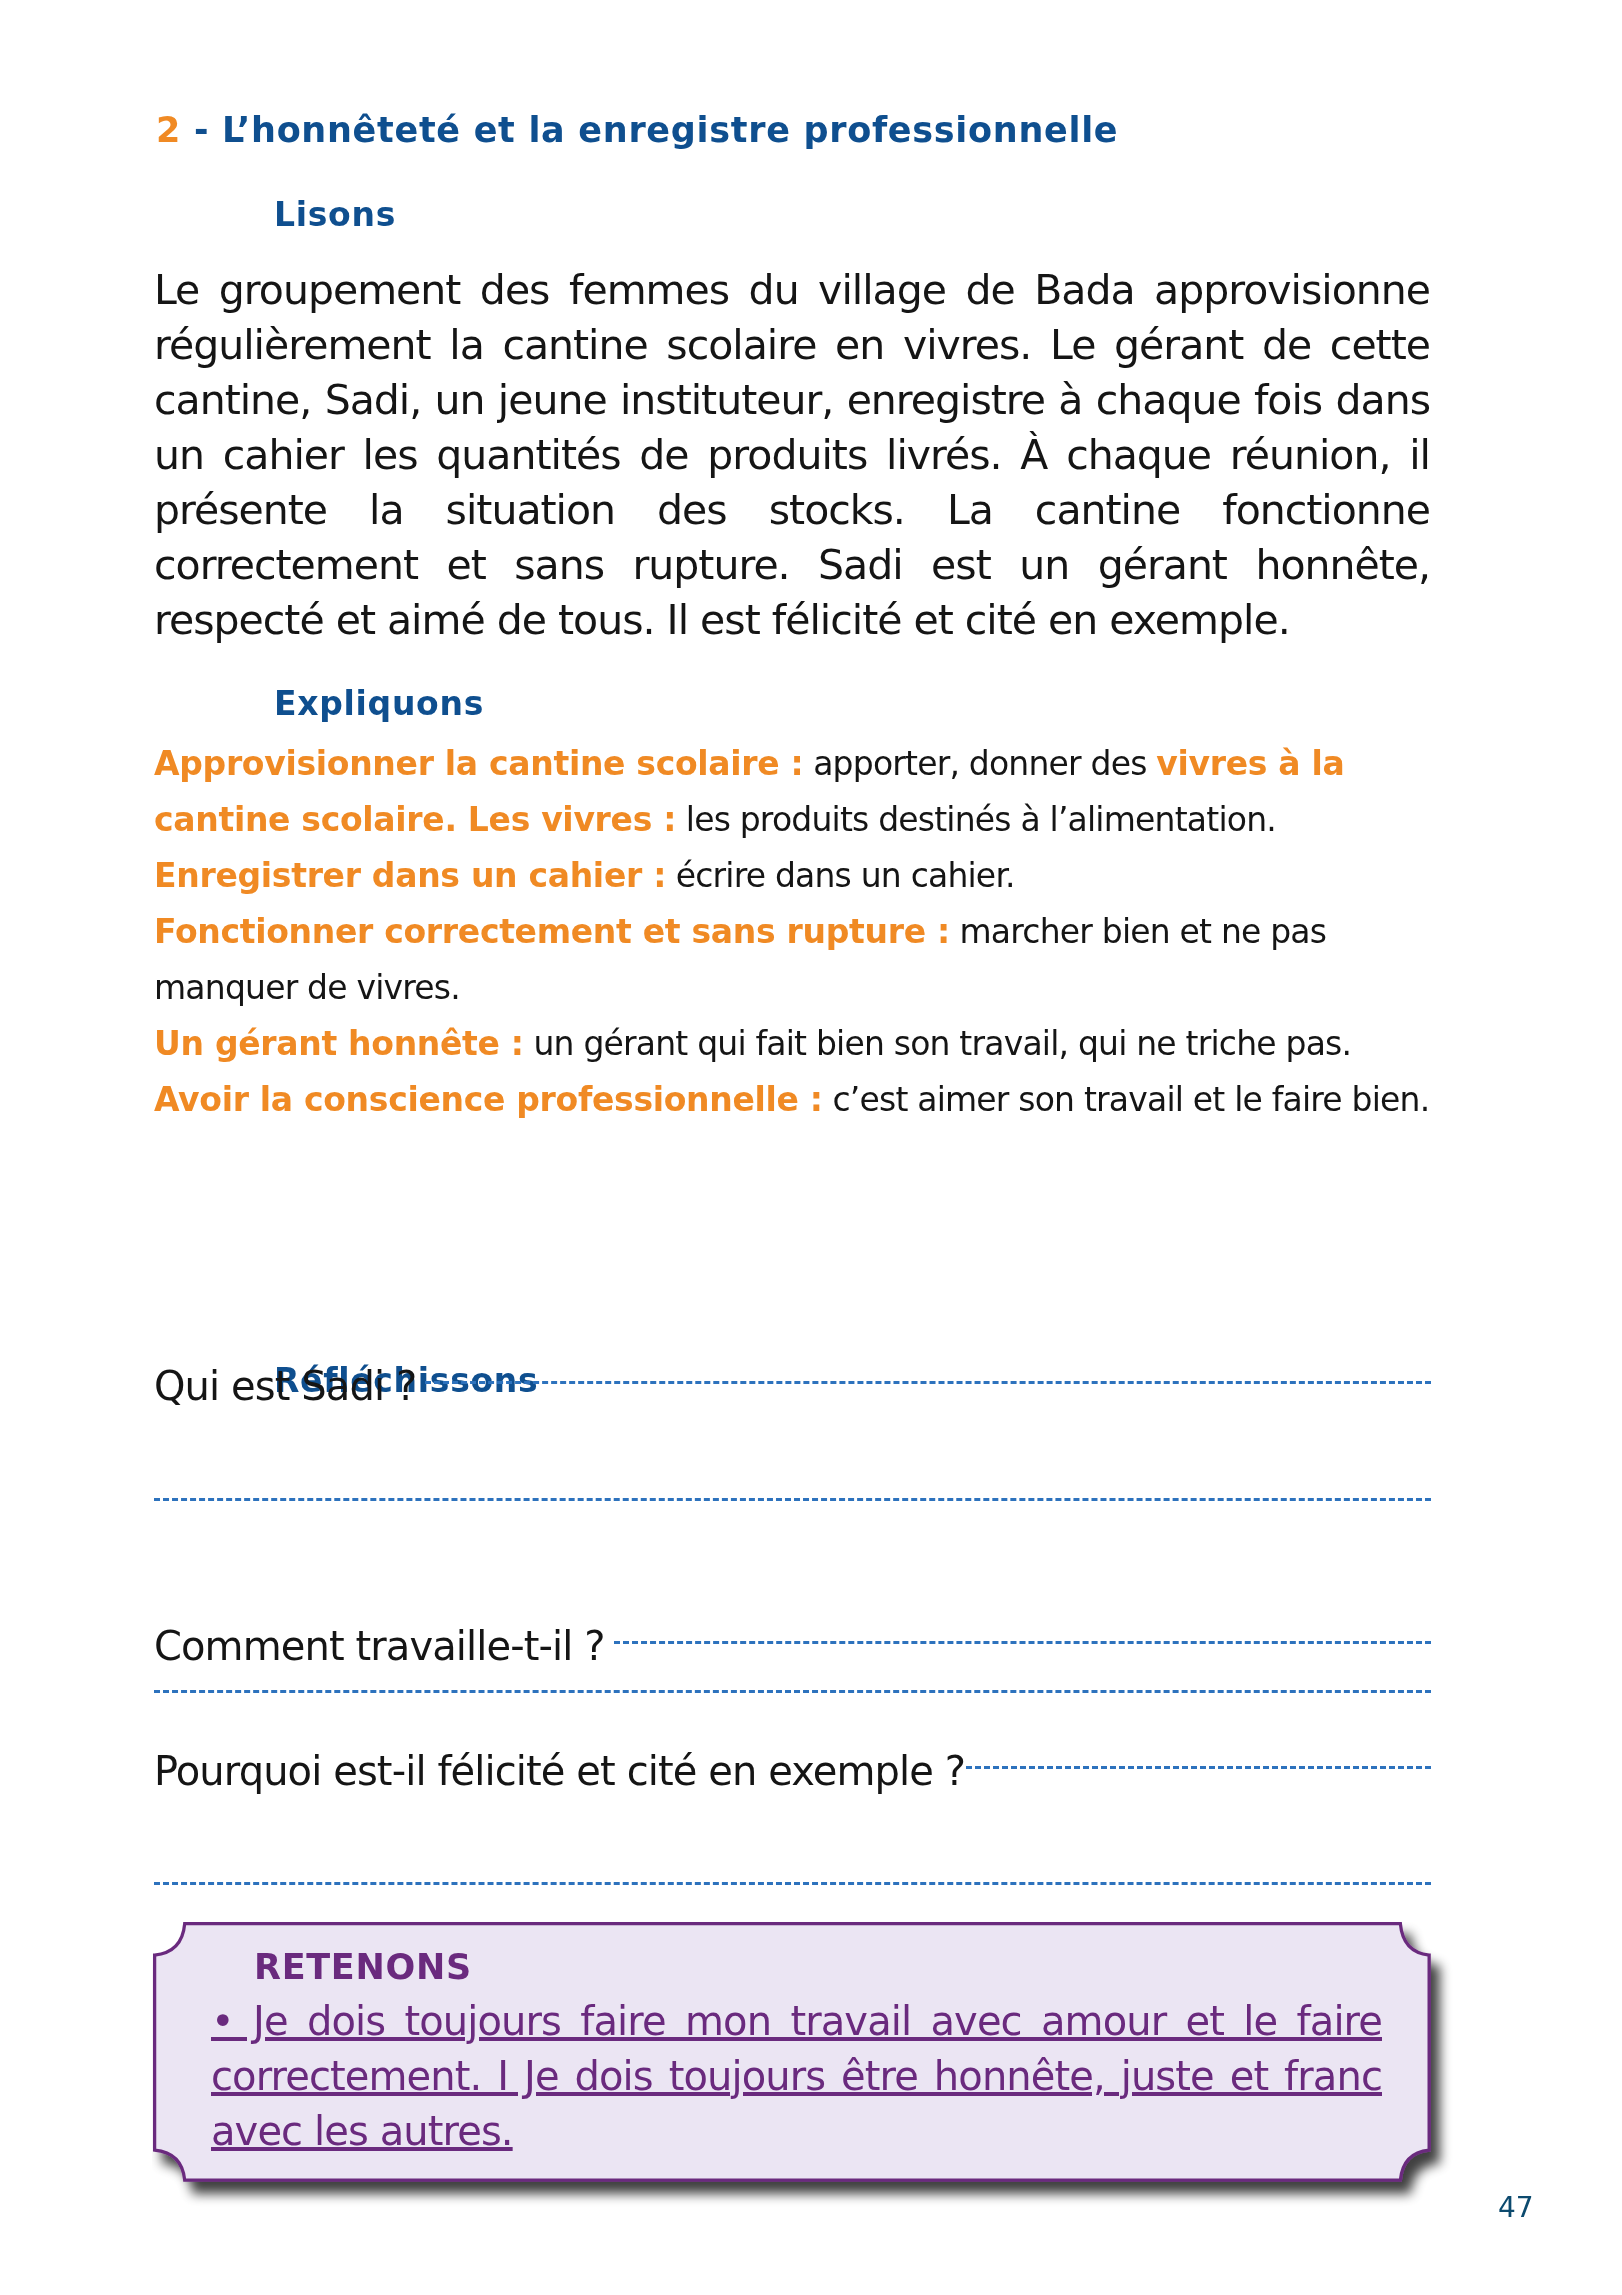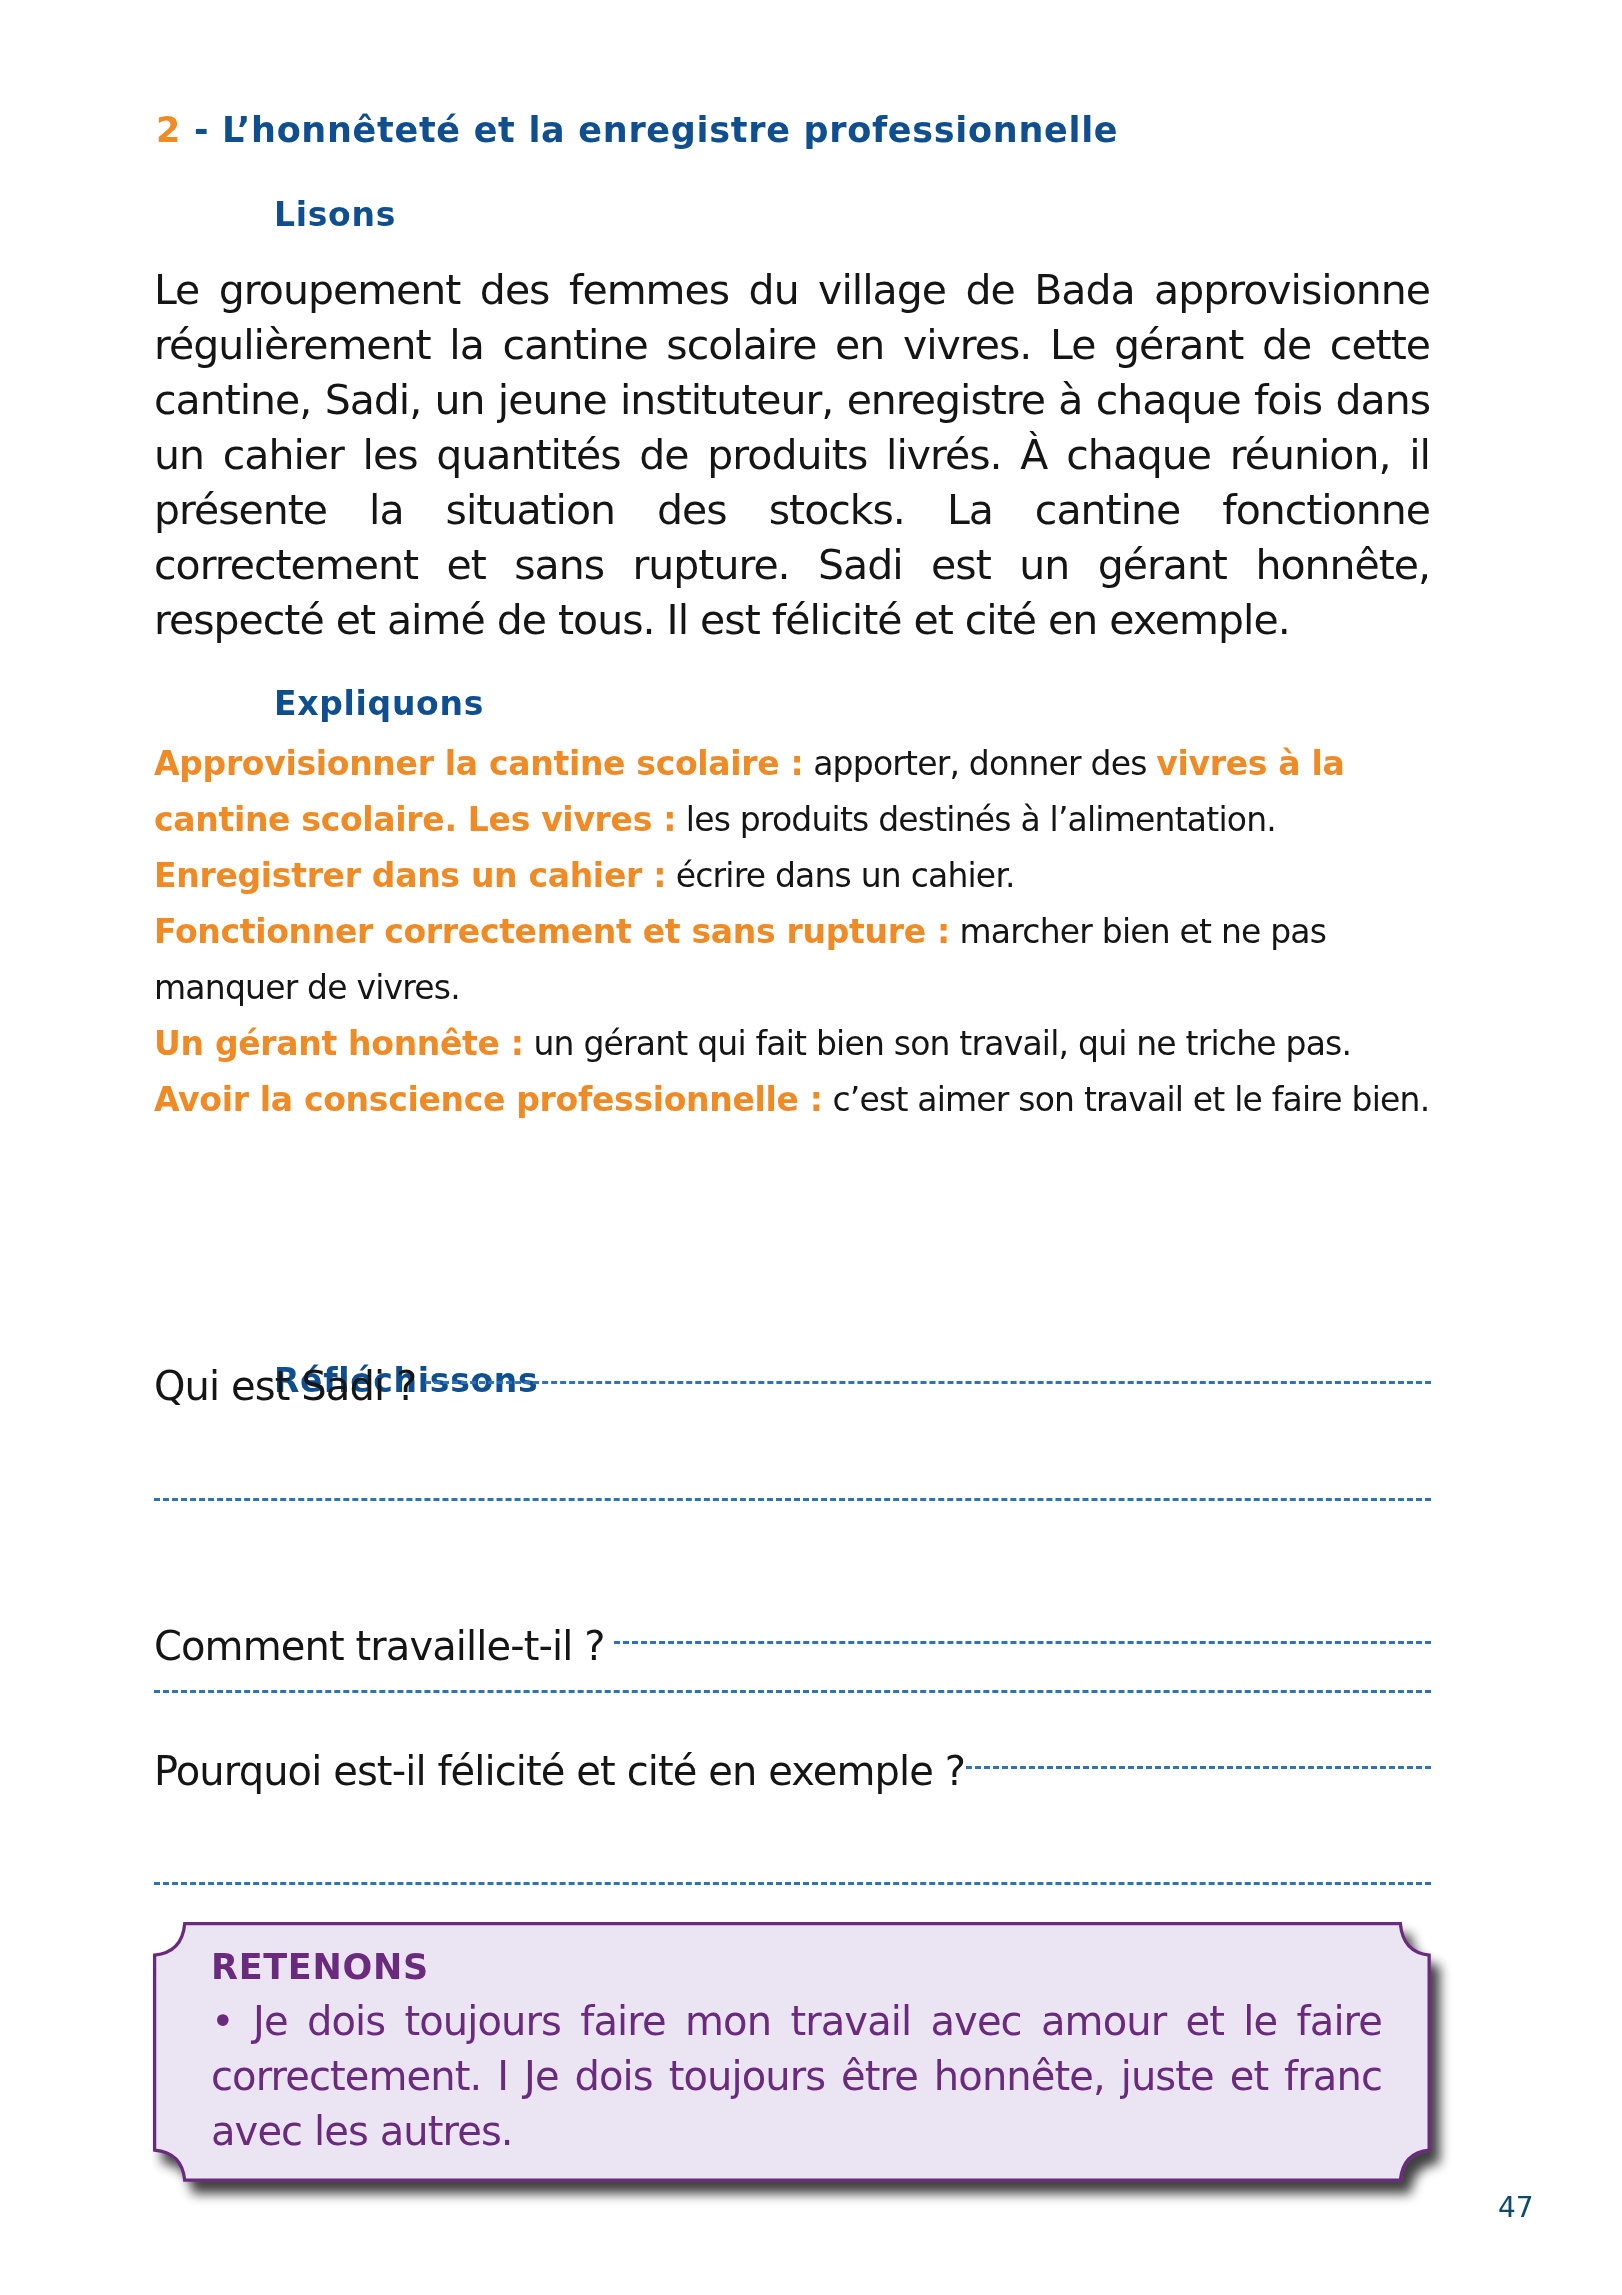--- a/index.html
+++ b/index.html
@@ -15,23 +15,23 @@
   .def { position:absolute; left:154px; width:1283px; font-size:33px; line-height:56px;
          font-family:"DejaVu Sans", sans-serif; letter-spacing:-0.8px; color:#151515; }
   .def .term { color:#f08a24; font-weight:bold; letter-spacing:-0.3px; }
   .qrow { position:absolute; left:154px; width:1277px; height:52px; display:flex; align-items:center; }
   .qtext { font-size:40px; line-height:46px; letter-spacing:-0.9px; white-space:nowrap; color:#151515; }
   .dots { flex:1; height:0; border-bottom:3.9px dashed #2d72bd; margin-bottom:7.9px; margin-left:9.2px; }
   .line-only { position:absolute; left:154px; width:1277px; height:0; border-bottom:3.9px dashed #2d72bd; }
   .box-wrap { position:absolute; left:152px; top:1921px; width:1283px; height:265px; }
   .box-wrap svg { position:absolute; left:0; top:0; }
   .box-content { position:absolute; left:59px; top:26px; width:1171px; }
-  .box-title { font-family:"DejaVu Sans", sans-serif; font-weight:bold; font-size:35px; color:#6a2a7e; letter-spacing:0.7px; }
+  .box-title { font-family:"DejaVu Sans", sans-serif; font-weight:bold; font-size:35px; color:#6a2a7e; letter-spacing:0.7px;margin-left:43px; }
   .box-text { margin-top:6.5px; font-size:40px; line-height:55px; color:#6a2a7e; text-align:justify;
-              letter-spacing:-0.9px; font-family:"DejaVu Sans", sans-serif; }
+              letter-spacing:-0.9px; font-family:"DejaVu Sans", sans-serif;text-decoration:underline; }
   .page-num { position:absolute; left:1498px; top:2191px; font-size:28px; color:#0c4a6e; font-family:"DejaVu Sans", sans-serif; }
 </style>
 </head>
 <body>
 
 <div class="title">
   <span class="num">2</span><span> - </span><span>L’honnêteté et la enregistre professionnelle</span>
 </div>
 
 <div class="subhead" style="top:195px;">Lisons</div>

